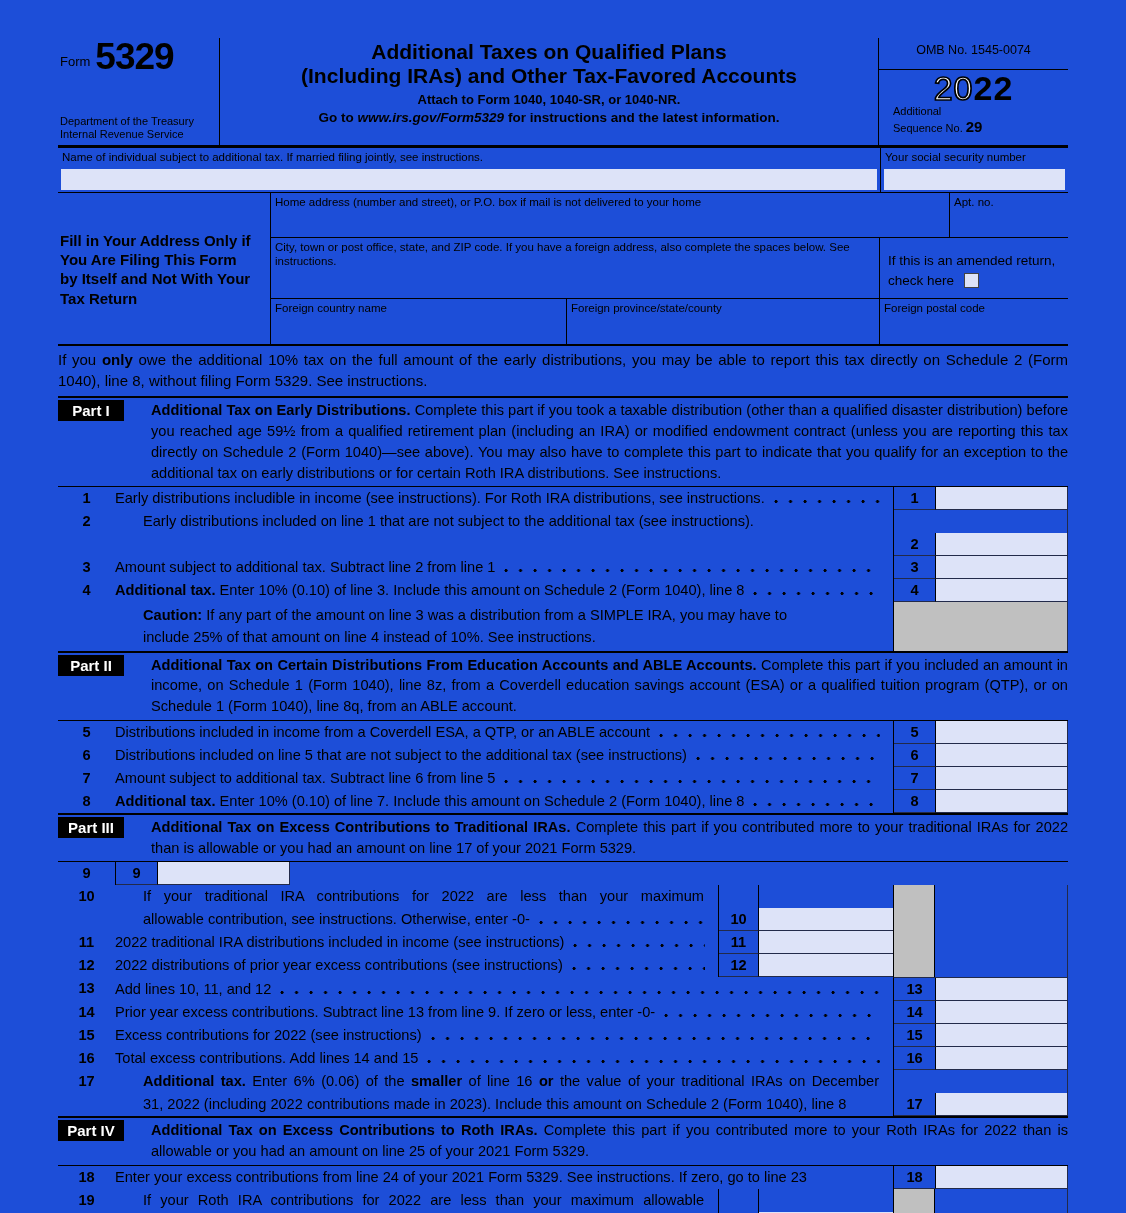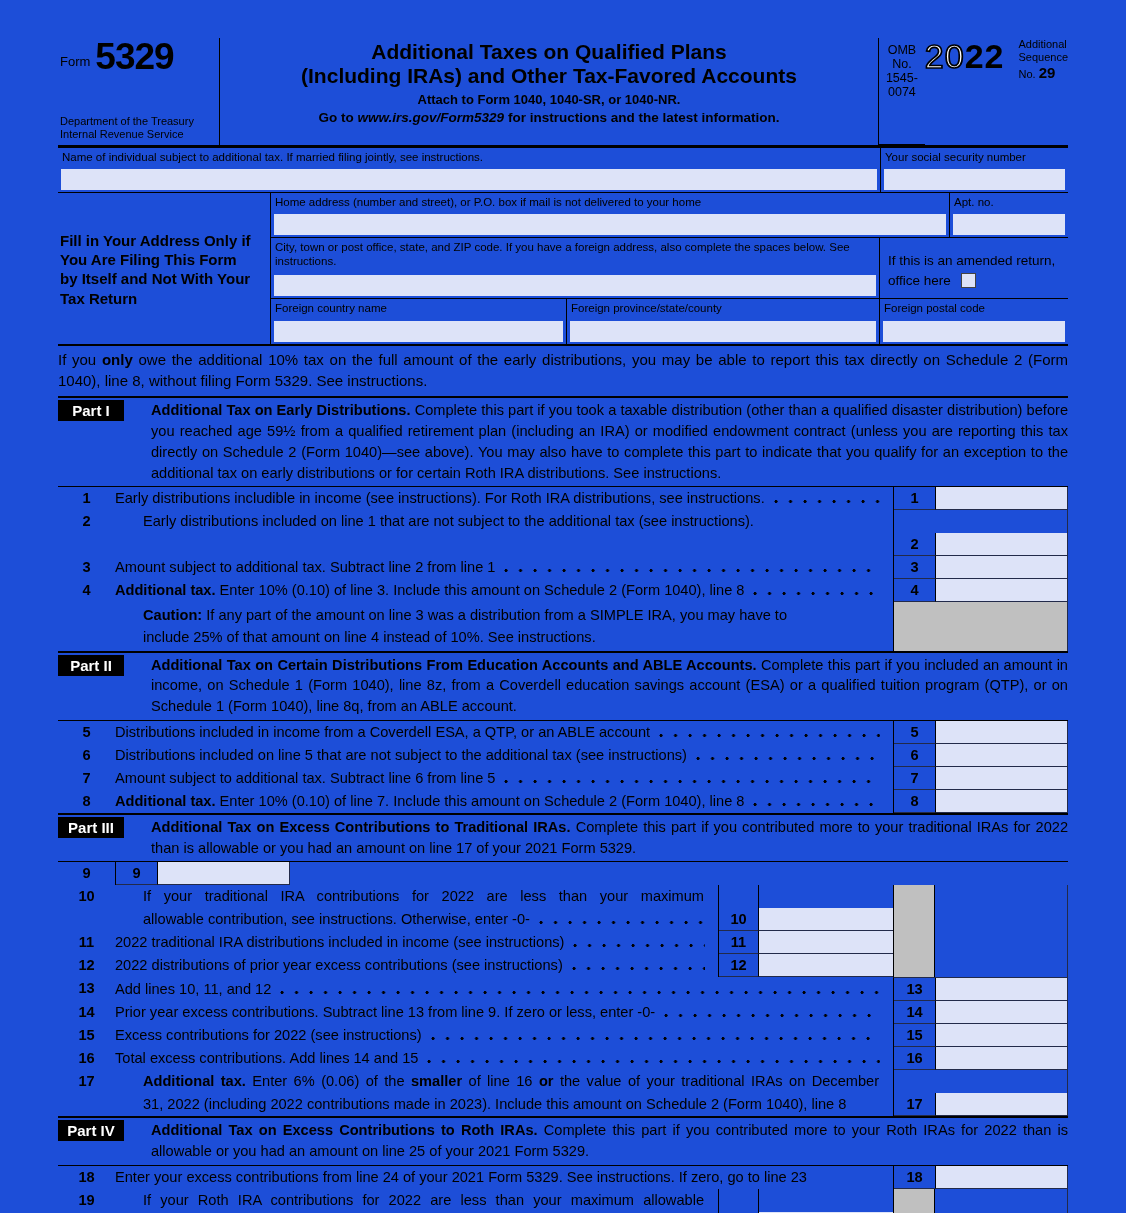--- a/index.html
+++ b/index.html
@@ -14,21 +14,21 @@
   .hdr-left { width:162px; border-right:1.5px solid #000; display:flex; flex-direction:column; justify-content:space-between; padding:2px 6px 3px 2px; }
   .formno { display:flex; align-items:flex-end; }
   .fw { font-size:13px; margin:0 5px 4px 0; }
   .fn { font-size:37px; font-weight:bold; letter-spacing:-1px; line-height:0.9; }
   .dept { font-size:11px; line-height:1.25; }
   .hdr-center { flex:1; text-align:center; padding:0 10px; display:flex; flex-direction:column; }
   .title { font-size:21px; font-weight:bold; line-height:1.15; margin-top:2px; }
   .attach { font-size:13px; font-weight:bold; margin-top:4px; }
   .goto { font-size:13.5px; font-weight:bold; margin-top:3px; }
   .goto i { font-style:italic; }
-  .hdr-right { width:190px; border-left:1.5px solid #000; display:flex; flex-direction:row; }
+  .hdr-right { width:190px; border-left:1.5px solid #000; display:flex; flex-direction:column; }
   .omb { font-size:12.5px; text-align:center; padding:5px 0 12px; border-bottom:1.5px solid #000; }
   .year { text-align:center; font-size:34px; line-height:1; padding-top:1px; letter-spacing:1px; }
   .yl { color:#fff; font-weight:400; -webkit-text-stroke:1.7px #000; }
   @supports not (-webkit-text-stroke:1px #000) { .yl { color:#000; } }
   .yb { font-weight:800; }
   .att { font-size:11px; line-height:1.2; padding-left:14px; }
   .att b { font-size:15px; }
 
   
   .idrow { display:flex; height:44px; }
@@ -37,21 +37,21 @@
   .lbl { font-size:11.5px; padding:2px 0 1px 4px; line-height:1.25; }
   .lbl.b { font-weight:normal; }
   .field { height:21px; margin:auto 3px 2px 3px; }
 
   
   .addr { display:flex; border-top:1.5px solid #000; border-bottom:2.5px solid #000; }
   .addr-side { width:212px; font-weight:bold; font-size:15px; line-height:1.28; padding:38px 14px 0 2px; }
   .addr-main { flex:1; border-left:1.5px solid #000; display:flex; flex-direction:column; }
   .arow { display:flex; border-bottom:1.5px solid #000; }
   .arow:last-child { border-bottom:none; }
-  .acell { display:flex; flex-direction:column; }
+  .acell { display:flex; flex-direction:row; }
   .grow { flex:1; }
   .rowA { height:45px; }
   .rowB { height:61px; }
   .rowC { height:45px; }
   .apt { width:119px; border-left:1.5px solid #000; }
   .amend { width:189px; border-left:1.5px solid #000; }
   .amend-inner { font-size:13.5px; line-height:1.45; padding:13px 6px 0 8px; }
   .checkbox { display:inline-block; width:15px; height:15px; background:#dde3f8; border:1.5px solid #444; vertical-align:-3px; margin-left:10px; }
   .c2 { width:313px; border-left:1.5px solid #000; }
   .c3 { width:189px; border-left:1.5px solid #000; }
@@ -165,21 +165,21 @@
           <div class="field blue"></div>
         </div>
       </div>
       <div class="arow rowB">
         <div class="acell grow">
           <div class="lbl">City, town or post office, state, and ZIP code. If you have a foreign address, also complete the spaces below. See instructions.</div>
           <div class="field blue"></div>
         </div>
         <div class="acell amend">
           <div class="amend-inner">
-            <span>If this is an amended return, office here</span><span class="checkbox"></span>
+            <span>If this is an amended return, check here</span><span class="checkbox"></span>
           </div>
         </div>
       </div>
       <div class="arow rowC">
         <div class="acell grow">
           <div class="lbl">Foreign country name</div>
           <div class="field blue"></div>
         </div>
         <div class="acell c2">
           <div class="lbl">Foreign province/state/county</div>

